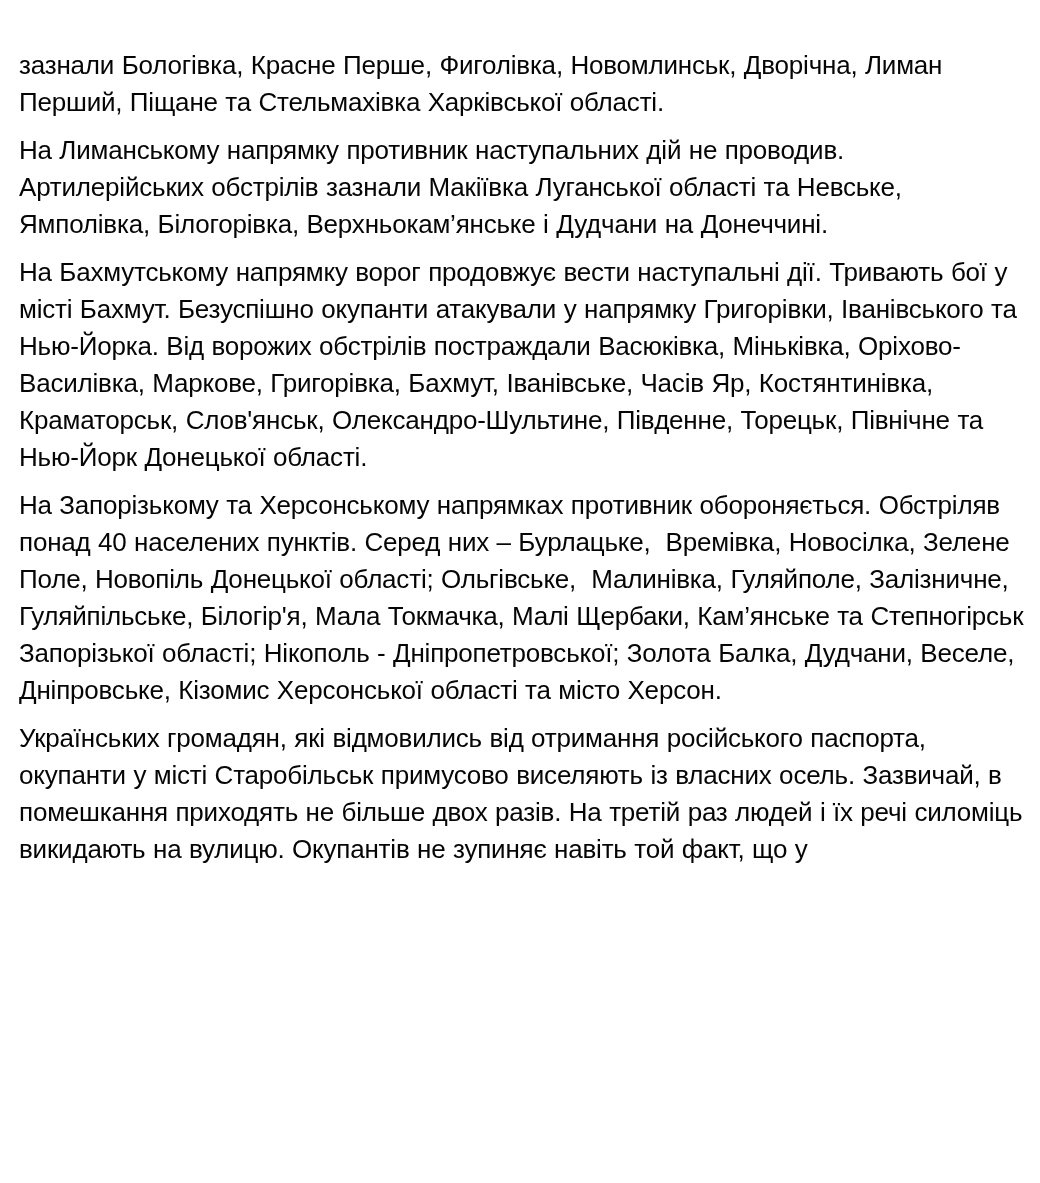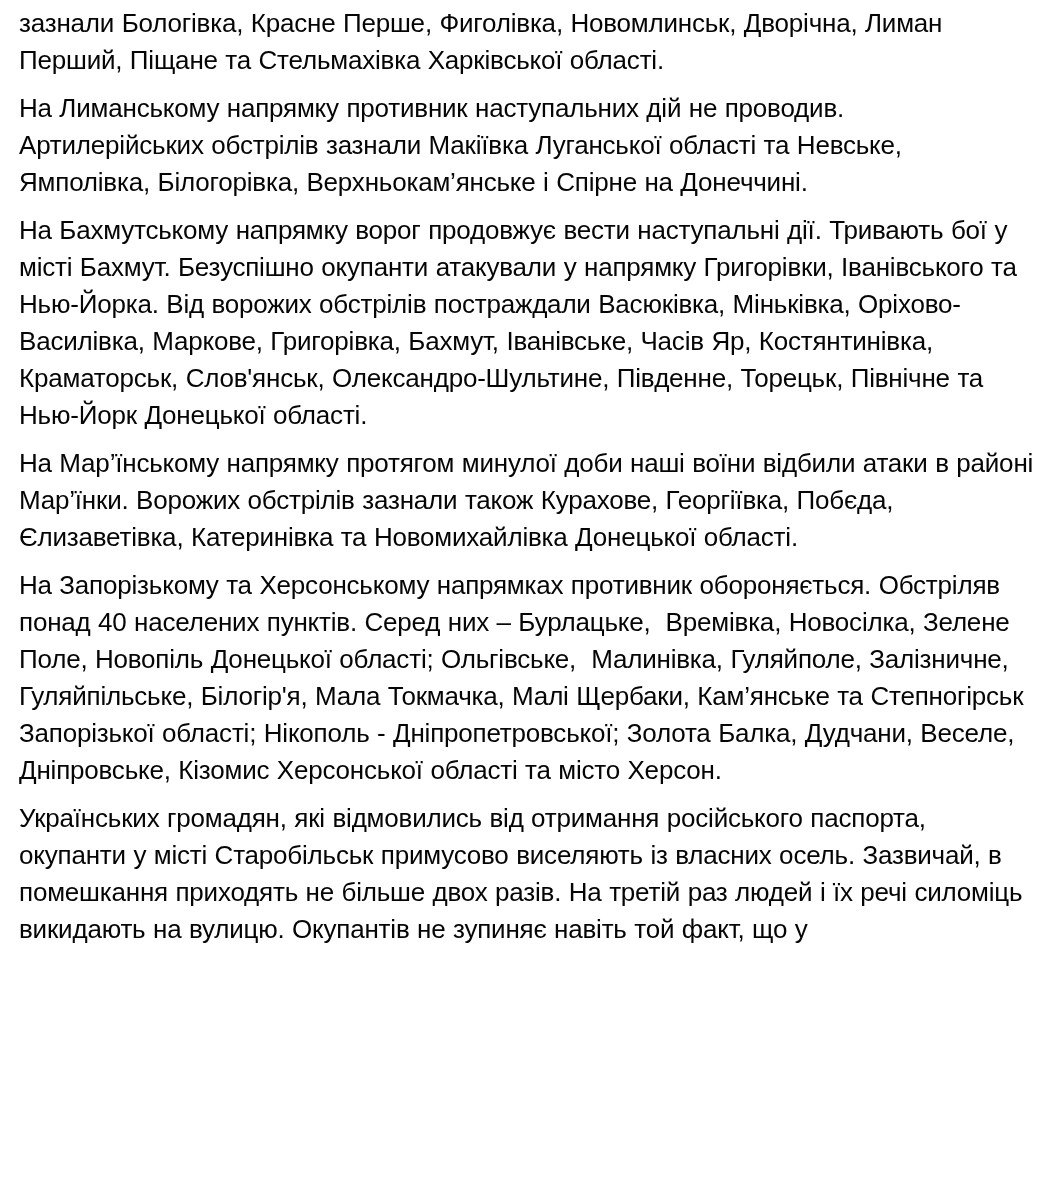--- a/index.html
+++ b/index.html
@@ -12,35 +12,35 @@
     width: 1040px;
     height: 1183px;
     overflow: hidden;
     font-family: "Liberation Sans", "DejaVu Sans", sans-serif;
   }
   .article-body {
     box-sizing: border-box;
     width: 1040px;
     padding: 5px 6px 0 19px;
     color: #050505;
+    margin-top: 42px;
   }
   .article-body p {
     margin: 0 0 11px 0;
     font-size: 26px;
     line-height: 37px;
     letter-spacing: -0.2px;
     font-weight: 400;
     white-space: pre-wrap;       
     word-spacing: 0.5px;
     text-rendering: optimizeLegibility;
   }
 </style>
 </head>
 <body>
 
 <main class="article-body">
   <p>зазнали Бологівка, Красне Перше, Фиголівка, Новомлинськ, Дворічна, Лиман Перший, Піщане та Стельмахівка Харківської області.</p>
-  <p>На Лиманському напрямку противник наступальних дій не проводив. Артилерійських обстрілів зазнали Макіївка Луганської області та Невське, Ямполівка, Білогорівка, Верхньокам’янське і Спірне на Донеччині.</p>
+  <p>На Лиманському напрямку противник наступальних дій не проводив. Артилерійських обстрілів зазнали Макіївка Луганської області та Невське, Ямполівка, Білогорівка, Верхньокам’янське і Дудчани на Донеччині.</p>
   <p>На Бахмутському напрямку ворог продовжує вести наступальні дії. Тривають бої у місті Бахмут. Безуспішно окупанти атакували у напрямку Григорівки, Іванівського та Нью-Йорка. Від ворожих обстрілів постраждали Васюківка, Міньківка, Оріхово-Василівка, Маркове, Григорівка, Бахмут, Іванівське, Часів Яр, Костянтинівка, Краматорськ, Слов'янськ, Олександро-Шультине, Південне, Торецьк, Північне та Нью-Йорк Донецької області.</p>
-  <p>На Мар’їнському напрямку протягом минулої доби наші воїни відбили атаки в районі Мар’їнки. Ворожих обстрілів зазнали також Курахове, Георгіївка, Побєда, Єлизаветівка, Катеринівка та Новомихайлівка Донецької області.</p>
   <p>На Запорізькому та Херсонському напрямках противник обороняється. Обстріляв понад 40 населених пунктів. Серед них – Бурлацьке,  Времівка, Новосілка, Зелене Поле, Новопіль Донецької області; Ольгівське,  Малинівка, Гуляйполе, Залізничне, Гуляйпільське, Білогір'я, Мала Токмачка, Малі Щербаки, Кам’янське та Степногірськ Запорізької області; Нікополь - Дніпропетровської; Золота Балка, Дудчани, Веселе, Дніпровське, Кізомис Херсонської області та місто Херсон.</p>
   <p>Українських громадян, які відмовились від отримання російського паспорта, окупанти у місті Старобільськ примусово виселяють із власних осель. Зазвичай, в помешкання приходять не більше двох разів. На третій раз людей і їх речі силоміць викидають на вулицю. Окупантів не зупиняє навіть той факт, що у</p>
 </main>
 
 </body></html>

